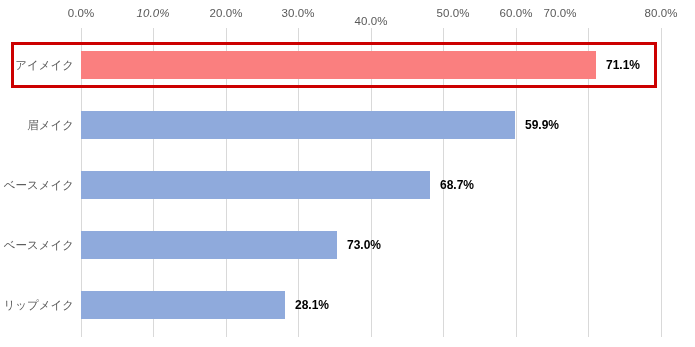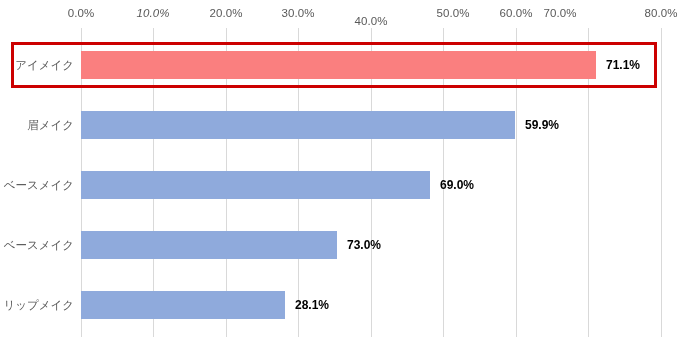--- a/index.html
+++ b/index.html
@@ -132,21 +132,21 @@
 
     <div class="bar-row" style="top:111px;">
       <div class="cat-label">眉メイク</div>
       <div class="bar blue" style="width:434px;"></div>
       <div class="value-label" style="left:525px;">59.9%</div>
     </div>
 
     <div class="bar-row" style="top:171px;">
       <div class="cat-label">ベースメイク</div>
       <div class="bar blue" style="width:349px;"></div>
-      <div class="value-label" style="left:440px;">69.0%</div>
+      <div class="value-label" style="left:440px;">68.7%</div>
     </div>
 
     <div class="bar-row" style="top:231px;">
       <div class="cat-label">ベースメイク</div>
       <div class="bar blue" style="width:256px;"></div>
       <div class="value-label" style="left:347px;">73.0%</div>
     </div>
 
     <div class="bar-row" style="top:291px;">
       <div class="cat-label">リップメイク</div>

